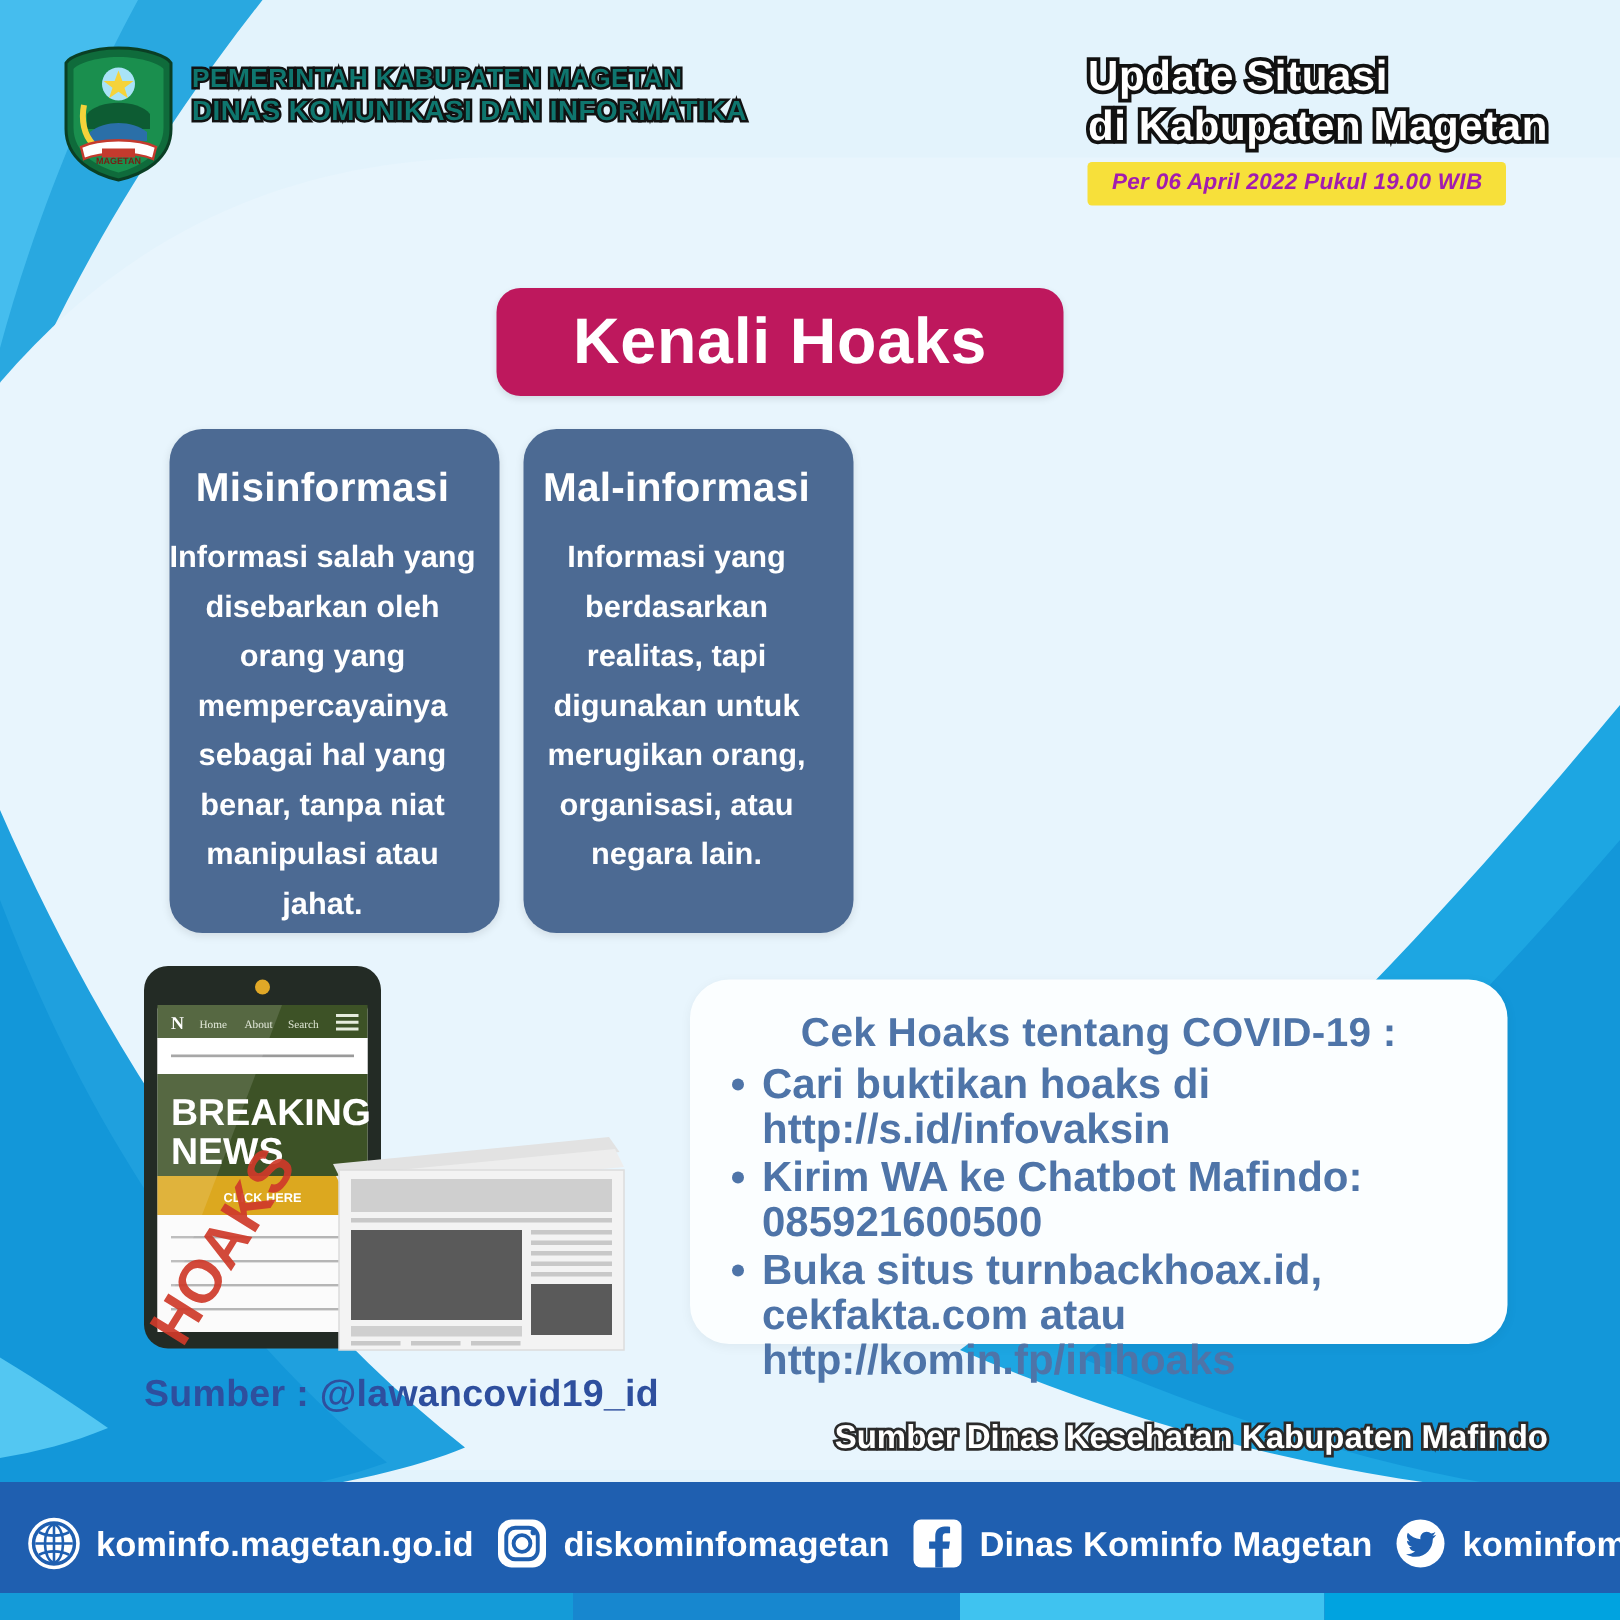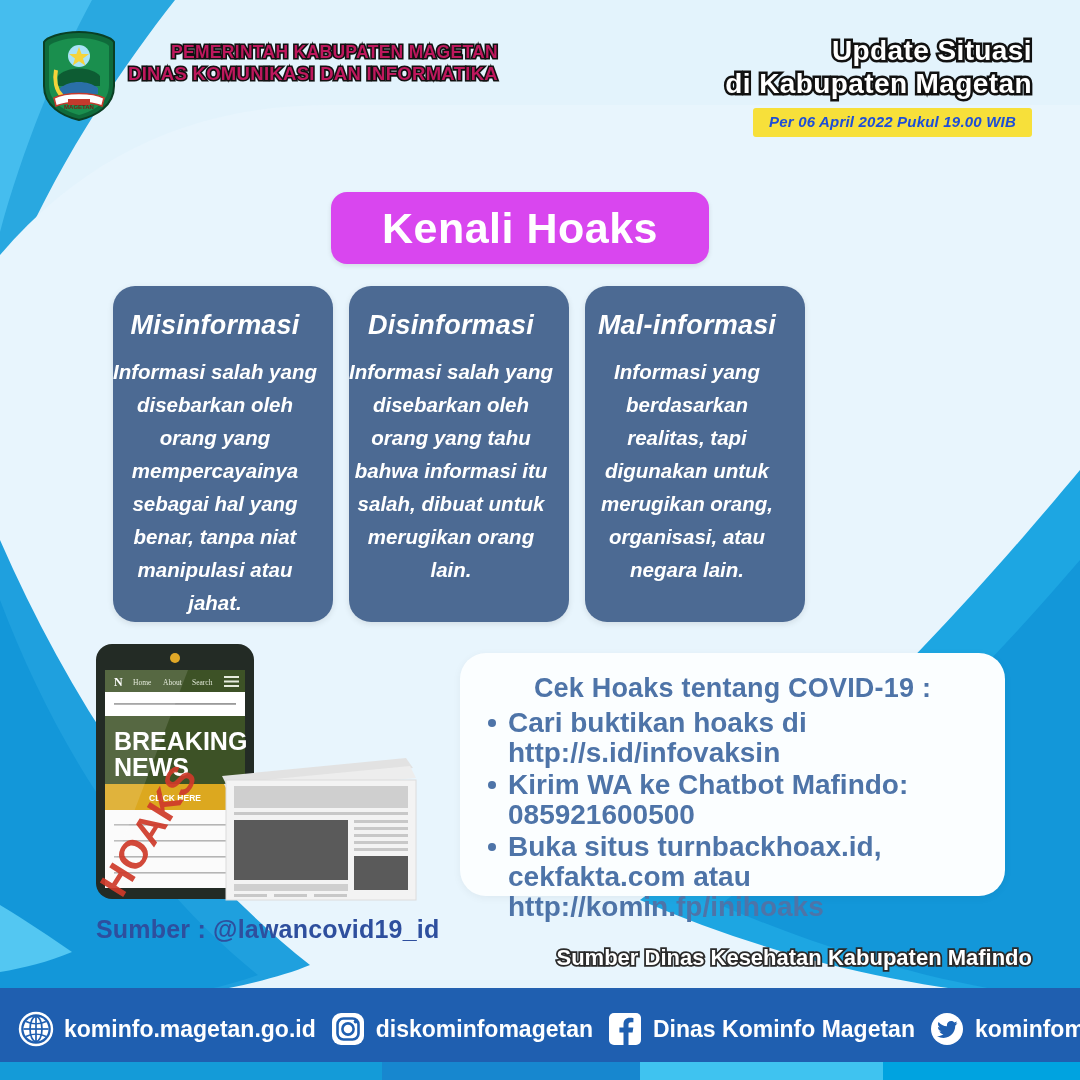--- a/index.html
+++ b/index.html
@@ -12,61 +12,60 @@
     position:relative;width:1080px;height:1080px;overflow:hidden;
     background:#e3f3fc;
   }
   .bg-svg{position:absolute;inset:0;width:1080px;height:1080px;}
 
   
   .header{position:absolute;top:0;left:0;width:1080px;height:160px;z-index:5;}
   .logo-wrap{position:absolute;left:40px;top:30px;width:78px;height:92px;}
   .gov-text{position:absolute;left:128px;top:42px;}
   .gov-line{
-    font-weight:bold;font-size:17.5px;letter-spacing:0.3px;color:#be185d;
+    font-weight:bold;font-size:17.5px;letter-spacing:0.3px;color:#0f766e;
     line-height:21px;white-space:nowrap;
-    -webkit-text-stroke:3.2px #111111;paint-order:stroke fill;text-align:right;
+    -webkit-text-stroke:3.2px #111111;paint-order:stroke fill;
   }
   .gov-line.l2{font-size:18.5px;}
 
-  .update-block{position:absolute;right:48px;top:34px;text-align:right;}
+  .update-block{position:absolute;right:48px;top:34px;}
   .update-line{
     font-weight:bold;font-size:28px;color:#ffffff;line-height:33px;
     white-space:nowrap;letter-spacing:0.4px;
     -webkit-text-stroke:5px #111111;paint-order:stroke fill;
     font-style:normal;
   }
   .date-badge{
     margin-top:8px;display:inline-block;background:#f7e03a;
     padding:5px 16px 6px 16px;border-radius:3px;
   }
   .date-badge span{
-    font-weight:bold;font-style:italic;font-size:15px;color:#1d4ed8;
+    font-weight:bold;font-style:italic;font-size:15px;color:#a21caf;
     white-space:nowrap;letter-spacing:0.2px;
   }
 
   
   .title-pill{
     position:absolute;left:331px;top:192px;width:378px;height:72px;
-    background:#d946ef;border-radius:16px;
+    background:#be185d;border-radius:16px;
     display:flex;align-items:center;justify-content:center;z-index:6;
     box-shadow:0 2px 5px rgba(0,0,0,0.10);
   }
   .title-pill span{
     color:#ffffff;font-size:43px;font-weight:bold;letter-spacing:0.5px;
   }
 
   
   .cards{position:absolute;top:286px;left:113px;width:856px;height:336px;
          display:flex;gap:16px;z-index:6;}
   .card{
     width:220px;background:#4c6a93;border-radius:22px;
     padding:18px 16px 14px 0;box-sizing:border-box;
     box-shadow:0 2px 6px rgba(0,0,0,0.10);
-    font-style:italic;
   }
   .card h3{
     margin:6px 0 14px 0;text-align:center;color:#ffffff;
     font-size:27px;font-weight:bold;letter-spacing:0.2px;
   }
   .card p{
     margin:0;text-align:center;color:#ffffff;
     font-size:20.5px;font-weight:bold;line-height:33px;
   }
 
@@ -179,24 +178,20 @@
   </div>
 
   <div class="title-pill">
     <span>Kenali Hoaks</span>
   </div>
 
   <div class="cards">
     <div class="card">
       <h3>Misinformasi</h3>
       <p>Informasi salah yang disebarkan oleh orang yang mempercayainya sebagai hal yang benar, tanpa niat manipulasi atau jahat.</p>
-    </div>
-    <div class="card">
-      <h3>Disinformasi</h3>
-      <p>Informasi salah yang disebarkan oleh orang yang tahu bahwa informasi itu salah, dibuat untuk merugikan orang lain.</p>
     </div>
     <div class="card">
       <h3>Mal-informasi</h3>
       <p>Informasi yang berdasarkan realitas, tapi digunakan untuk merugikan orang, organisasi, atau negara lain.</p>
     </div>
   </div>
 
   <div class="illus">
     <svg viewBox="0 0 340 272" width="340" height="272">
 

